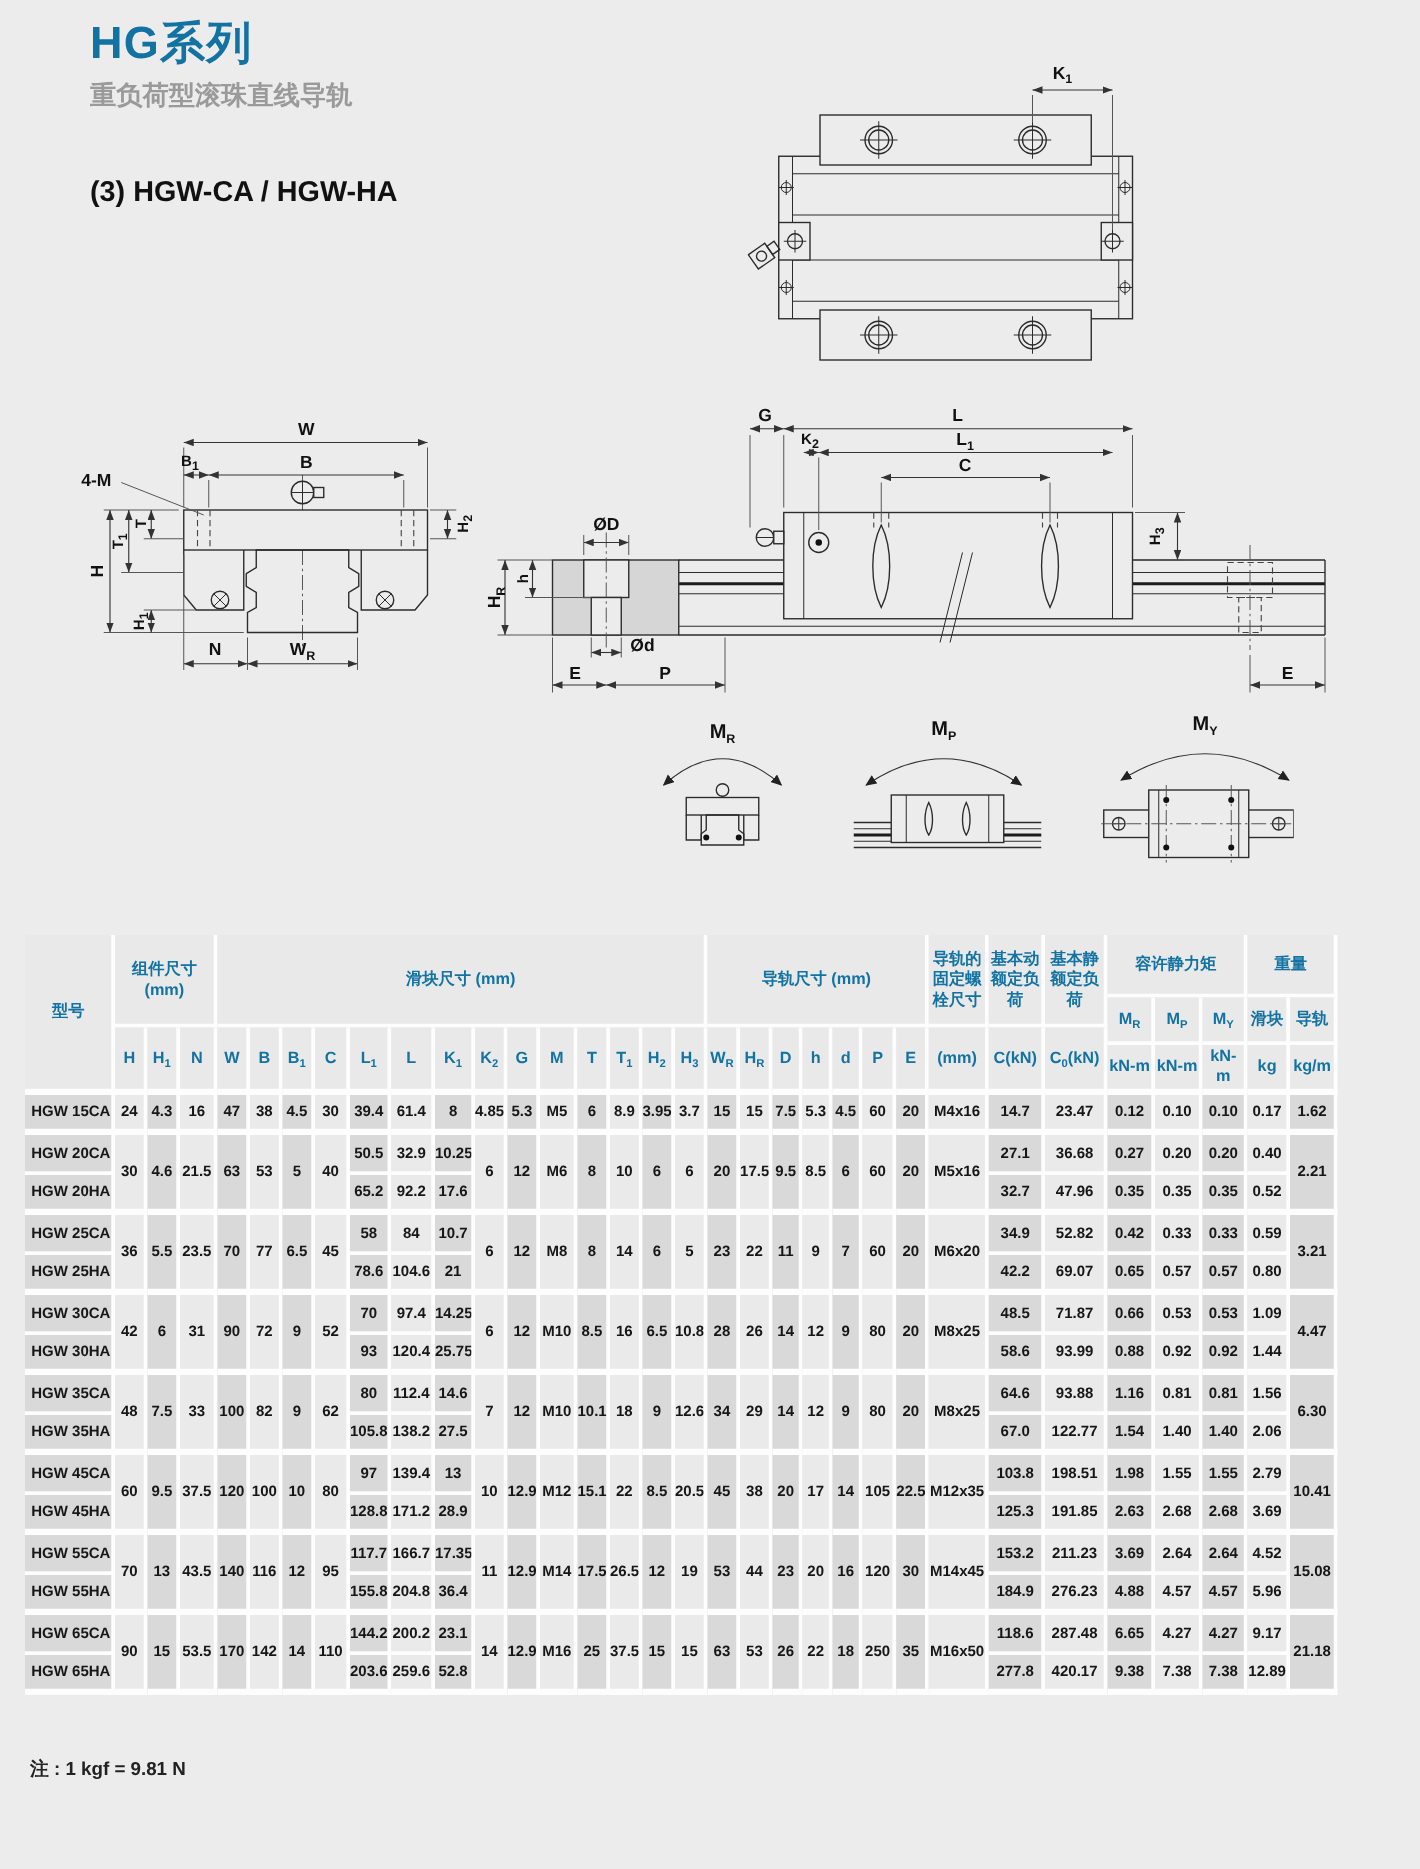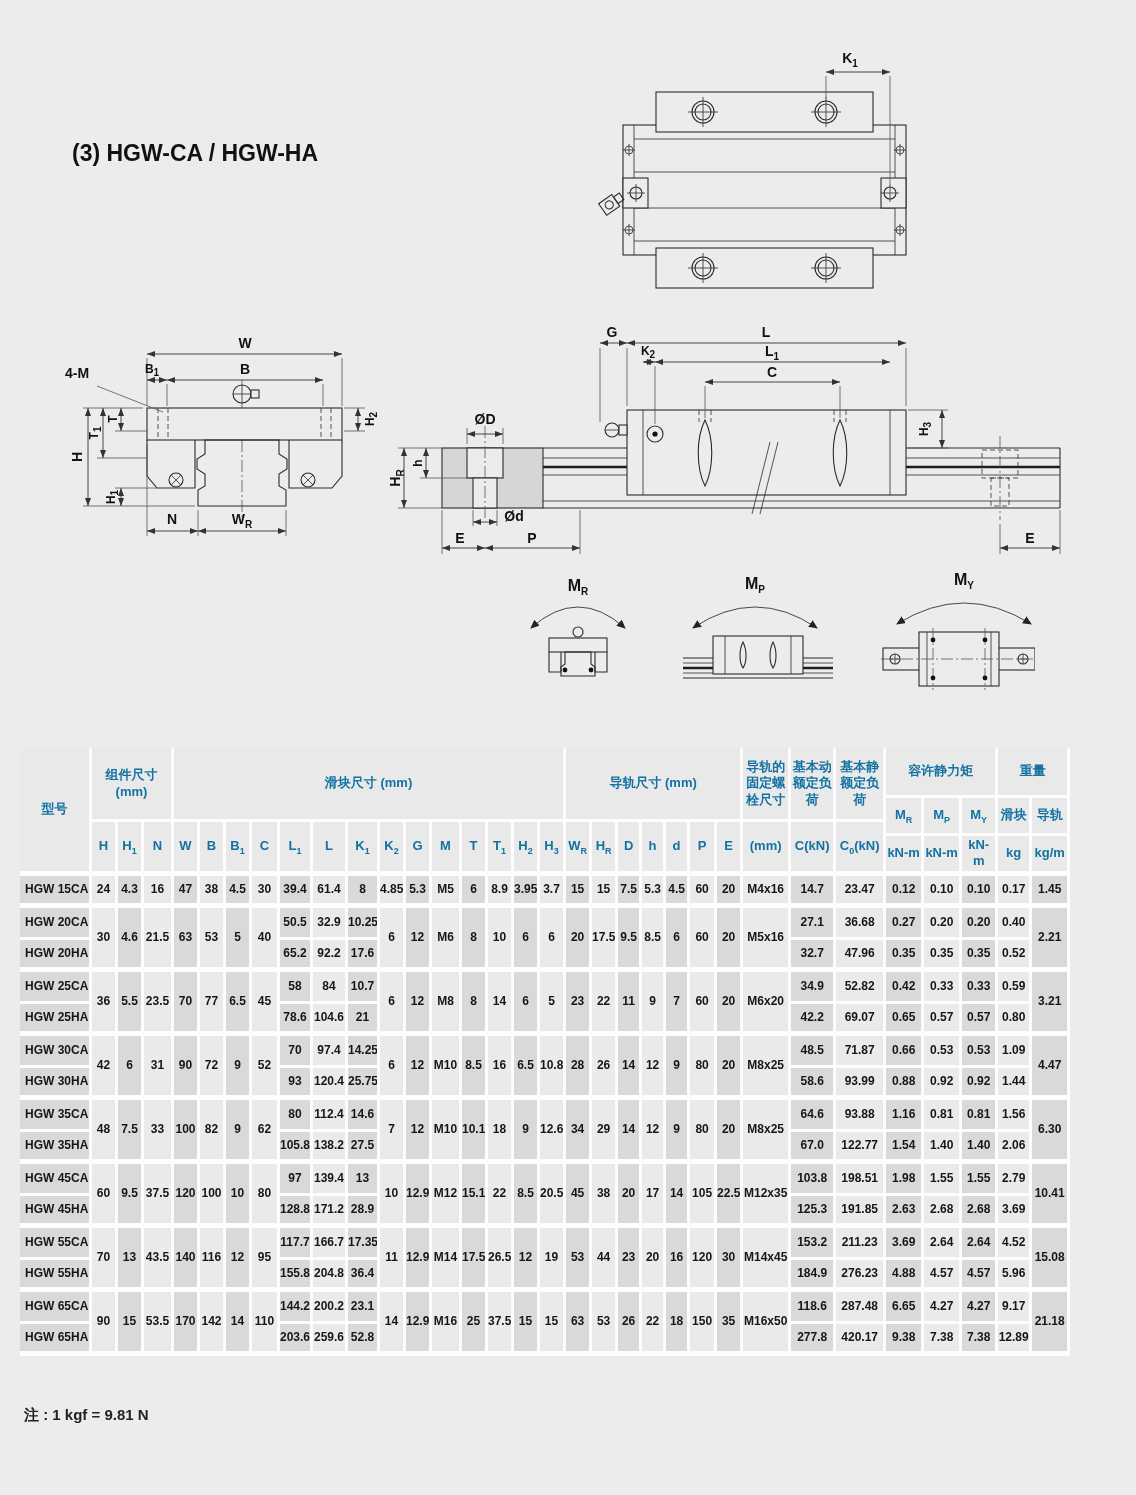--- a/index.html
+++ b/index.html
@@ -40,20 +40,24 @@
   #tbl thead tr:nth-child(4){height:26px;}
   #tbl tbody tr{height:32px;}
   sub{font-size:9px;line-height:0;}
   #note{position:absolute;left:24px;top:1406px;font-size:15px;color:#222;font-weight:600;text-align:right;}
 </style>
 </head>
 <body>
 
 <div id="page">
 
+  <div style="position:absolute;left:72px;top:16px;">
+    <div class="series">HG系列</div>
+    <div class="subtitle">重负荷型滚珠直线导轨</div>
+  </div>
   <div class="section-title" style="position:absolute;left:72px;top:140px;">(3) HGW-CA / HGW-HA</div>
 
   <div class="draw" style="left:598px;top:40px;width:345px;height:300px;">
     <svg width="345" height="300" viewBox="0 0 345 300">
       <defs>
         <marker id="m1" markerWidth="9" markerHeight="8" refX="8" refY="3" orient="auto-start-reverse" markerUnits="userSpaceOnUse">
           <path d="M0,0L8,3L0,6z" fill="#333"></path>
         </marker>
       </defs>
 
@@ -199,21 +203,21 @@
 
       <line class="dim" x1="92" y1="203" x2="143" y2="203" marker-start="url(#m2)" marker-end="url(#m2)"></line>
       <line class="dim" x1="143" y1="203" x2="231" y2="203" marker-start="url(#m2)" marker-end="url(#m2)"></line>
       <line class="ext" x1="92" y1="116" x2="92" y2="208"></line>
       <line class="ext" x1="143" y1="182" x2="143" y2="208"></line>
       <line class="ext" x1="231" y1="182" x2="231" y2="208"></line>
     </svg>
     <span class="dlab" style="left:190px;top:15px;">W</span>
     <span class="dlab sm" style="left:97px;top:41px;">B<sub>1</sub></span>
     <span class="dlab" style="left:190px;top:41px;">B</span>
-    <span class="dlab" style="left:22px;top:45px;">4-M</span>
+    <span class="dlab" style="left:22px;top:56px;">4-M</span>
     <span class="dlab rot" style="left:22px;top:129px;">H</span>
     <span class="dlab rot sm" style="left:58px;top:91px;">T</span>
     <span class="dlab rot sm" style="left:39px;top:105px;">T<sub>1</sub></span>
     <span class="dlab rot sm" style="left:56px;top:169px;">H<sub>1</sub></span>
     <span class="dlab rot sm" style="left:315px;top:91px;">H<sub>2</sub></span>
     <span class="dlab" style="left:117px;top:191px;">N</span>
     <span class="dlab" style="left:187px;top:191px;">W<sub>R</sub></span>
   </div>
 
   <div class="draw" style="left:390px;top:318px;width:700px;height:250px;">
@@ -493,21 +497,21 @@
             <td class="cd ge">4.5</td>
             <td class="cl ge">60</td>
             <td class="cd ge">20</td>
             <td class="cl ge">M4x16</td>
             <td class="cd ge">14.7</td>
             <td class="cl ge">23.47</td>
             <td class="cd ge">0.12</td>
             <td class="cl ge">0.10</td>
             <td class="cd ge">0.10</td>
             <td class="cl ge">0.17</td>
-            <td class="cd ge">1.45</td>
+            <td class="cd ge">1.62</td>
           </tr>
           <tr>
             <td class="cm">HGW 20CA</td>
             <td rowspan="2" class="cl ge">30</td>
             <td rowspan="2" class="cd ge">4.6</td>
             <td rowspan="2" class="cl ge">21.5</td>
             <td rowspan="2" class="cd ge">63</td>
             <td rowspan="2" class="cl ge">53</td>
             <td rowspan="2" class="cd ge">5</td>
             <td rowspan="2" class="cl ge">40</td>
@@ -801,21 +805,21 @@
             <td rowspan="2" class="cl ge">M16</td>
             <td rowspan="2" class="cd ge">25</td>
             <td rowspan="2" class="cl ge">37.5</td>
             <td rowspan="2" class="cd ge">15</td>
             <td rowspan="2" class="cl ge">15</td>
             <td rowspan="2" class="cd ge">63</td>
             <td rowspan="2" class="cl ge">53</td>
             <td rowspan="2" class="cd ge">26</td>
             <td rowspan="2" class="cl ge">22</td>
             <td rowspan="2" class="cd ge">18</td>
-            <td rowspan="2" class="cl ge">150</td>
+            <td rowspan="2" class="cl ge">250</td>
             <td rowspan="2" class="cd ge">35</td>
             <td rowspan="2" class="cl ge">M16x50</td>
             <td class="cd">118.6</td>
             <td class="cl">287.48</td>
             <td class="cd">6.65</td>
             <td class="cl">4.27</td>
             <td class="cd">4.27</td>
             <td class="cl">9.17</td>
             <td rowspan="2" class="cd ge">21.18</td>
           </tr>

